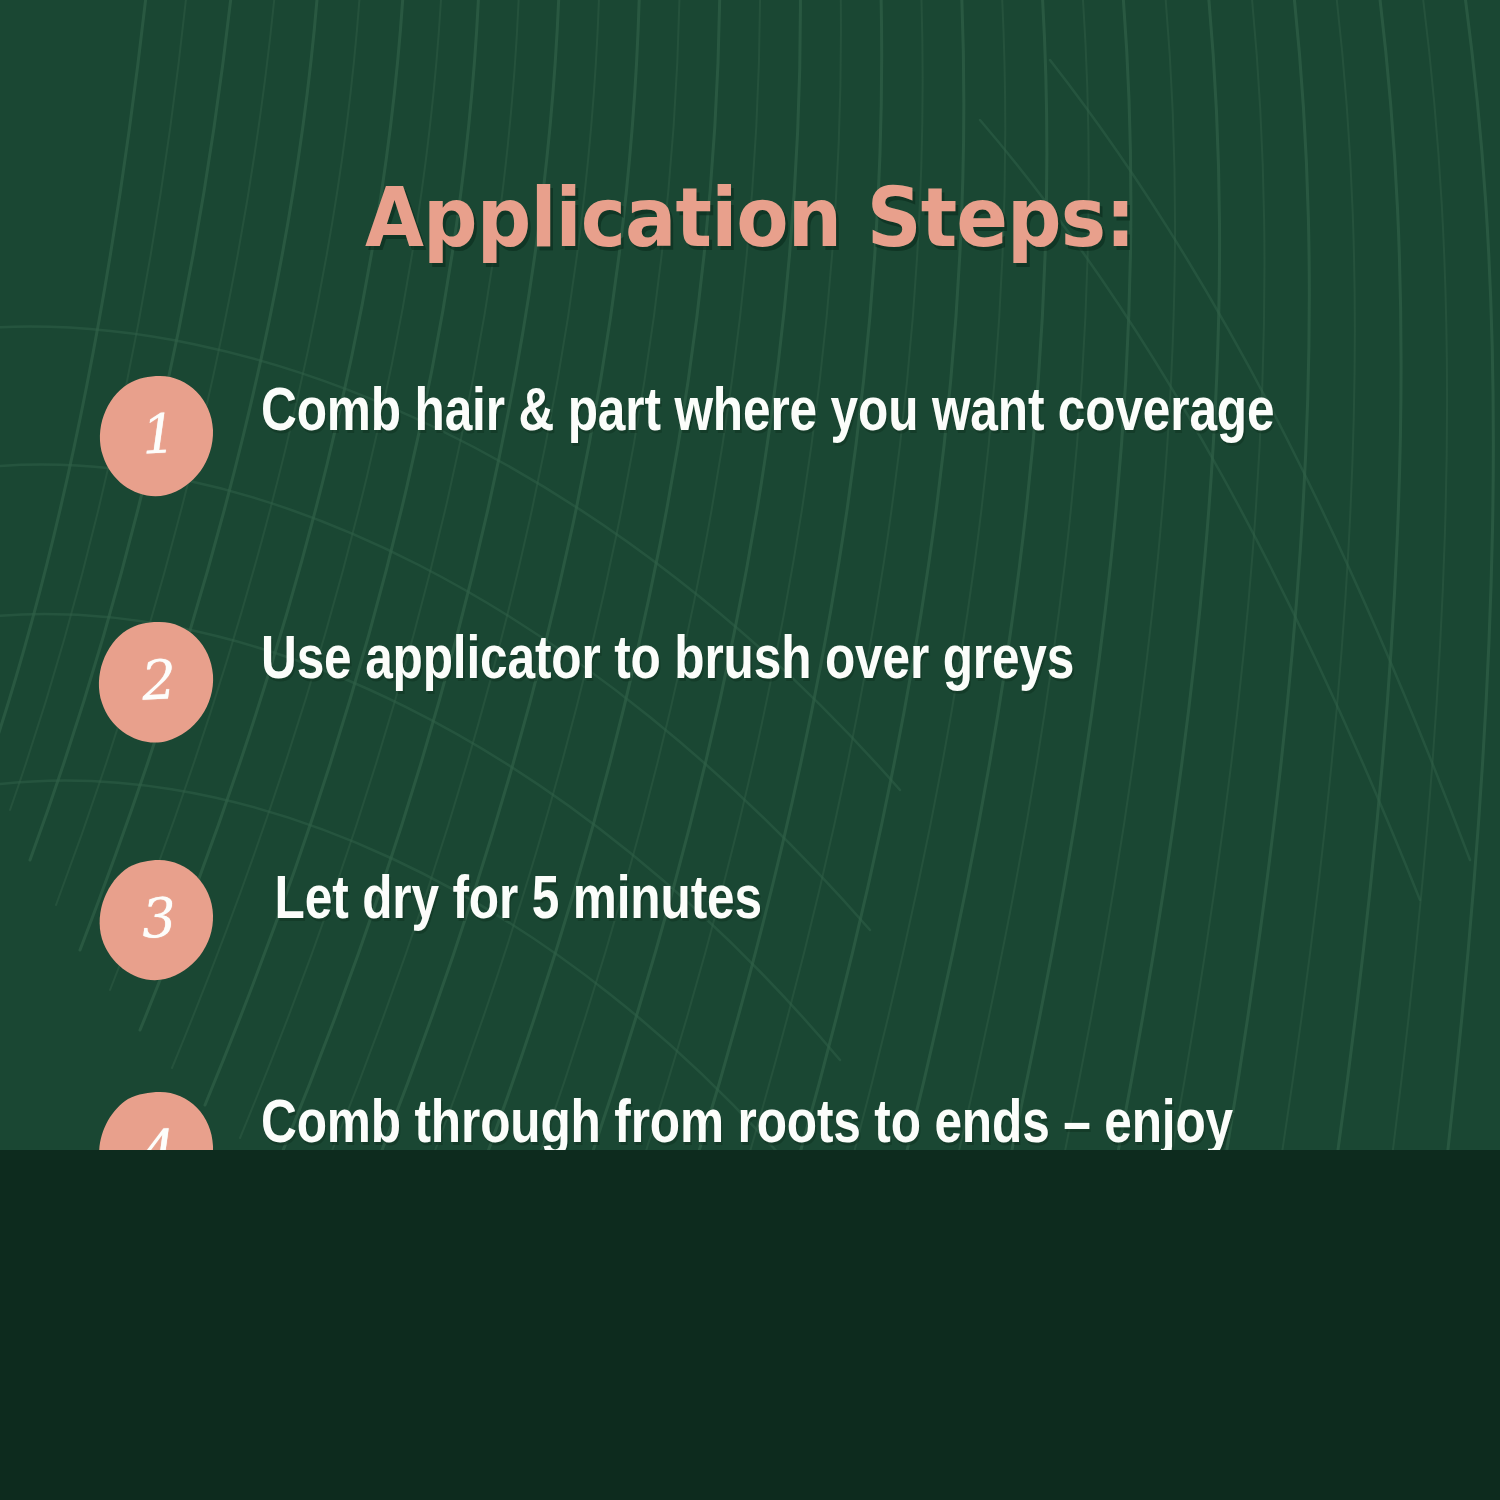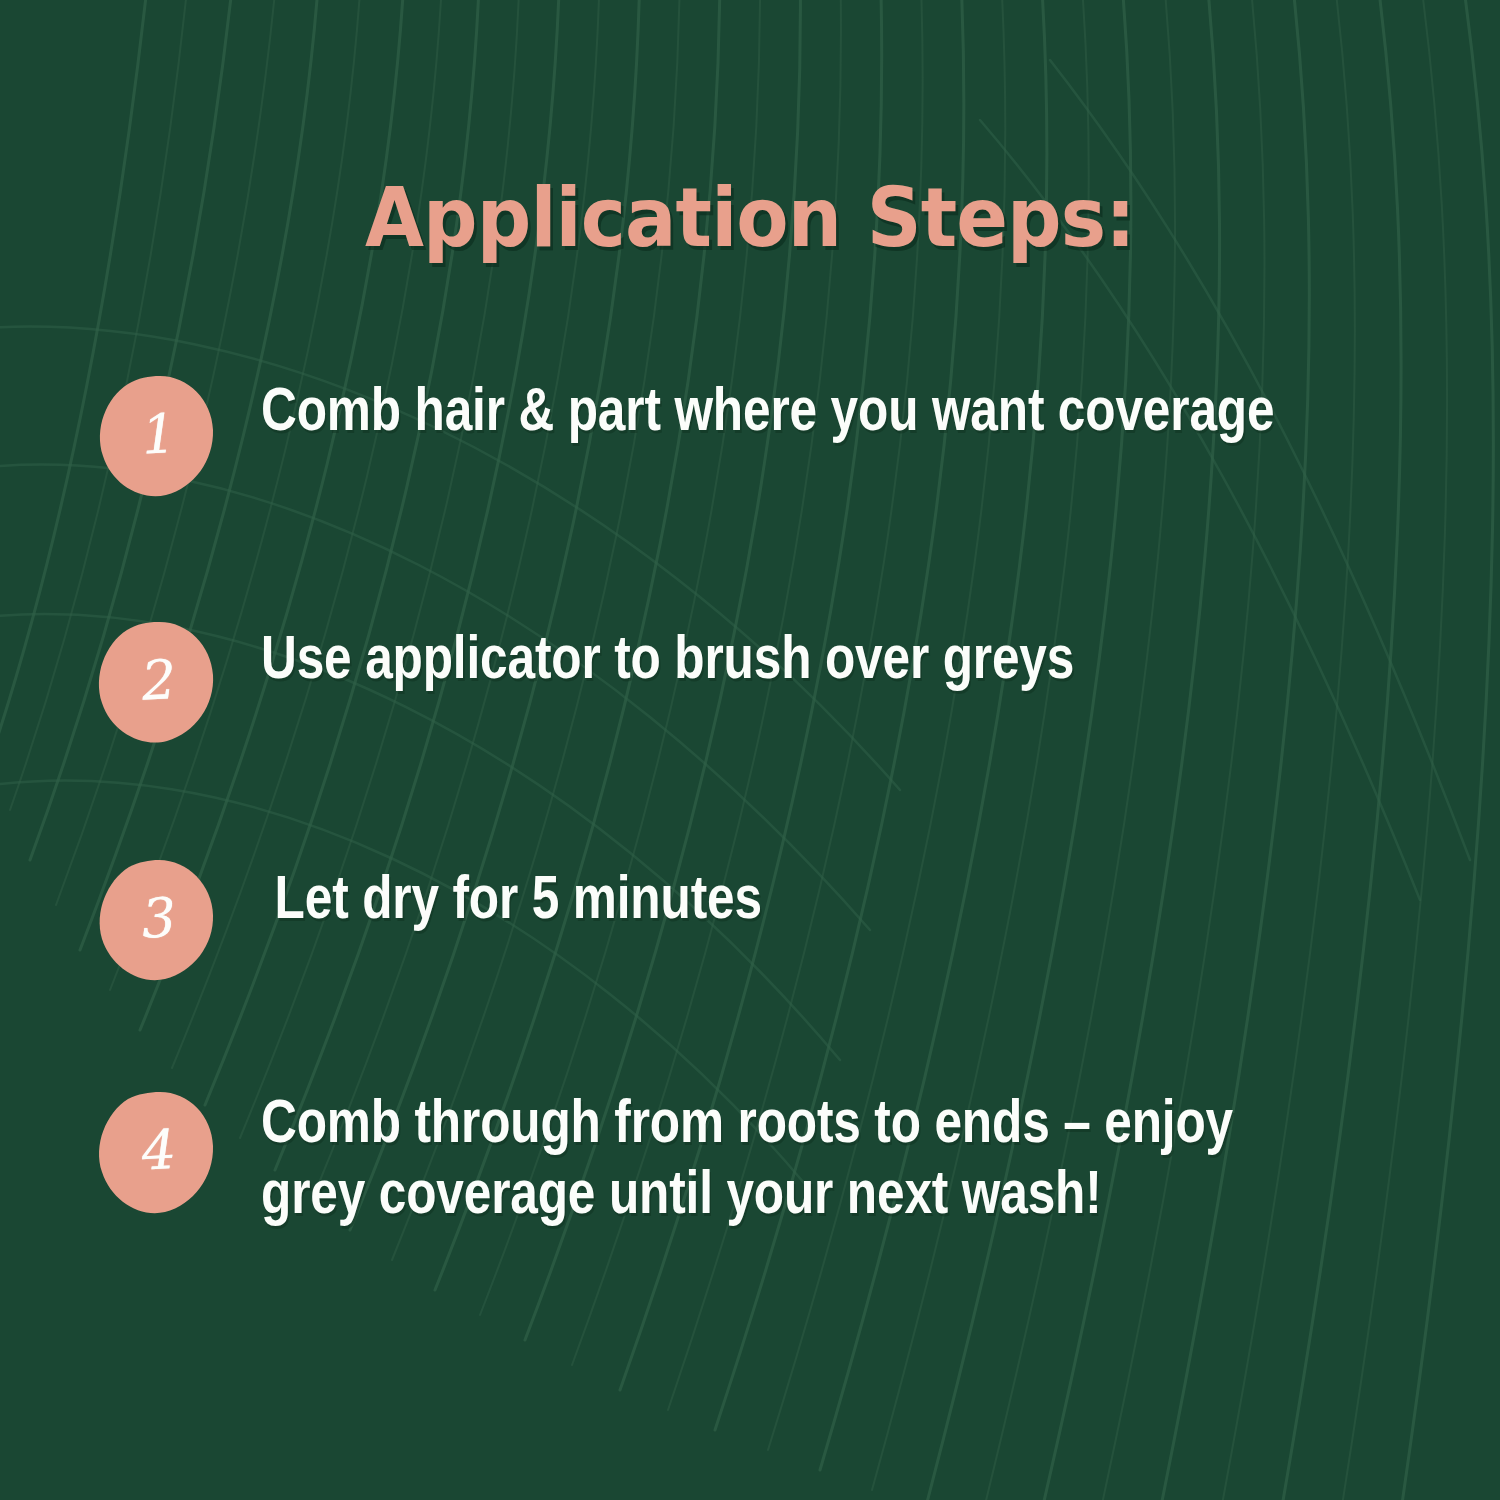--- a/index.html
+++ b/index.html
@@ -4,21 +4,21 @@
 <style>
   html, body {
     margin: 0;
     padding: 0;
     background: #0d2b1e;
   }
 
   #poster {
     position: relative;
     width: 1500px;
-    height: 1500px;
+    height: 1150px;
     background: #1a4733;
     overflow: hidden;
     font-family: "Liberation Sans", sans-serif;
     -webkit-font-smoothing: antialiased;
   }
 
   
   #veins {
     position: absolute;
     inset: 0;

